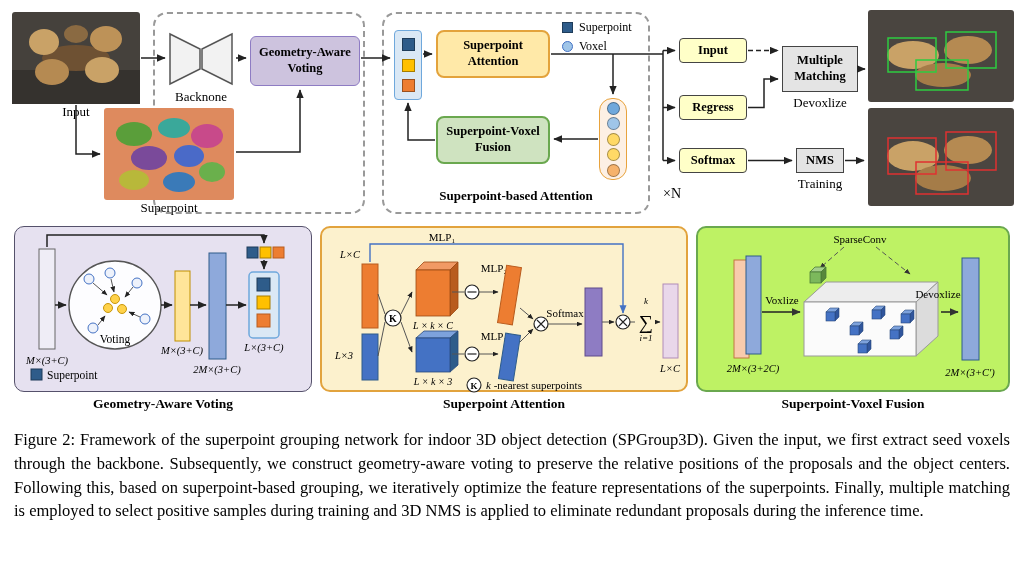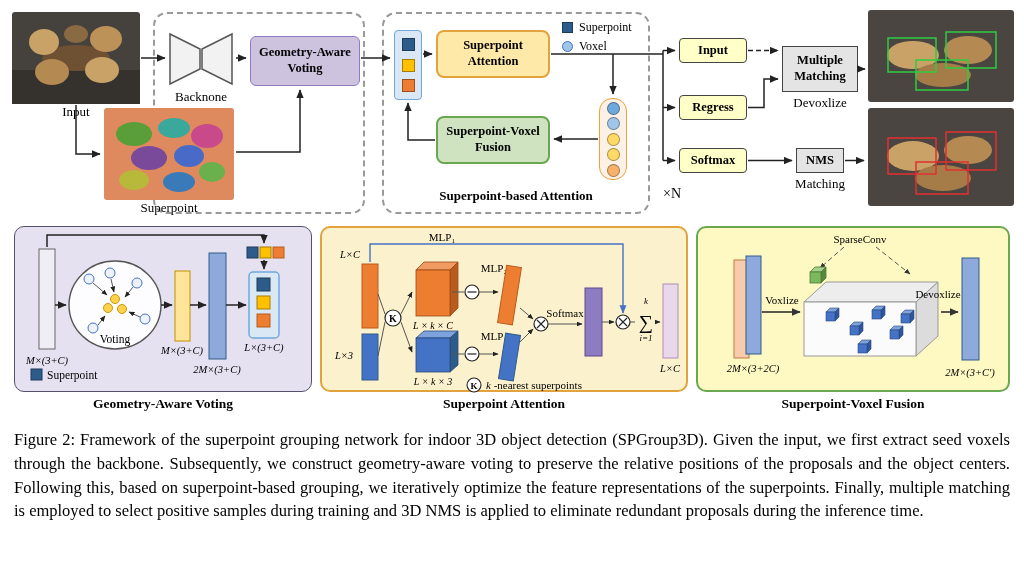--- a/index.html
+++ b/index.html
@@ -20,21 +20,21 @@
   .stack { position:absolute; display:flex; flex-direction:column; align-items:center; justify-content:space-evenly; }
   .stack-squares { background:#dae8f5; border:1.5px solid #6fa8dc; border-radius:4px; }
   .stack-circles { background:#fdf0e4; border:1.5px solid #e8a33d; border-radius:13px; }
   .sq { width:13px; height:13px; border:1px solid rgba(0,0,0,.35); display:inline-block; }
   .ci { width:13px; height:13px; border-radius:50%; border:1px solid rgba(0,0,0,.35); display:inline-block; }
   .sq-blue{background:#2e5c8a} .sq-yellow{background:#ffc000} .sq-orange{background:#ed7d31}
   .c1{background:#6fa8dc} .c2{background:#9fc5e8} .c3{background:#ffd966} .c4{background:#ffd966} .c5{background:#f6b26b}
   .panel { position:absolute; border-radius:10px; }
   .panel-purple { background:#e6e1f0; border:1.5px solid #55516b; }
   .panel-yellow { background:#fcf1cd; border:2px solid #e2a33d;padding-left:37px; }
-  .panel-green  { background:#fef9c3; border:2px solid #6aa84f; }
+  .panel-green  { background:#bef264; border:2px solid #6aa84f; }
   .panel-title { position:absolute; font-weight:bold; font-size:13.5px; text-align:center; }
   .legend-row { display:flex; align-items:center; gap:6px; font-size:12px; }
   .caption { position:absolute; left:14px; top:428px; width:996px; font-size:16.5px; line-height:1.44; text-align:justify; }
   svg { overflow:visible; }
   svg text { font-family:"Liberation Serif","DejaVu Serif",serif; fill:#000; }
   .t-it { font-style:italic; }
   .ln { stroke:#222; stroke-width:1.5; fill:none; }
   .ln-thin { stroke:#555; stroke-width:1; fill:none; }
   .ln-blue { stroke:#4472c4; stroke-width:1.4; fill:none; }
   .dash { stroke-dasharray:5,3; }
@@ -129,21 +129,21 @@
   </div>
 
   <div class="box box-gray" style="left:782px;top:46px;width:76px;height:46px">
     <span>Multiple Matching</span>
   </div>
   <div class="lbl" style="left:782px;top:96px;width:76px">Devoxlize</div>
 
   <div class="box box-gray" style="left:796px;top:148px;width:48px;height:25px">
     <span>NMS</span>
   </div>
-  <div class="lbl" style="left:782px;top:177px;width:76px">Matching</div>
+  <div class="lbl" style="left:782px;top:177px;width:76px">Training</div>
 
   <svg class="abs" style="left:868px;top:10px" width="146" height="92">
     <rect width="146" height="92" rx="3" fill="#4a4540"></rect>
     <ellipse cx="45" cy="45" rx="26" ry="14" fill="#c9a267"></ellipse>
     <ellipse cx="100" cy="40" rx="24" ry="14" fill="#b58a52"></ellipse>
     <ellipse cx="75" cy="65" rx="28" ry="12" fill="#a57c48"></ellipse>
     <rect x="20" y="28" width="48" height="34" fill="none" stroke="#2ecc40" stroke-width="1.5"></rect>
     <rect x="78" y="22" width="50" height="36" fill="none" stroke="#2ecc40" stroke-width="1.5"></rect>
     <rect x="48" y="50" width="52" height="30" fill="none" stroke="#2ecc40" stroke-width="1.5"></rect>
   </svg>

